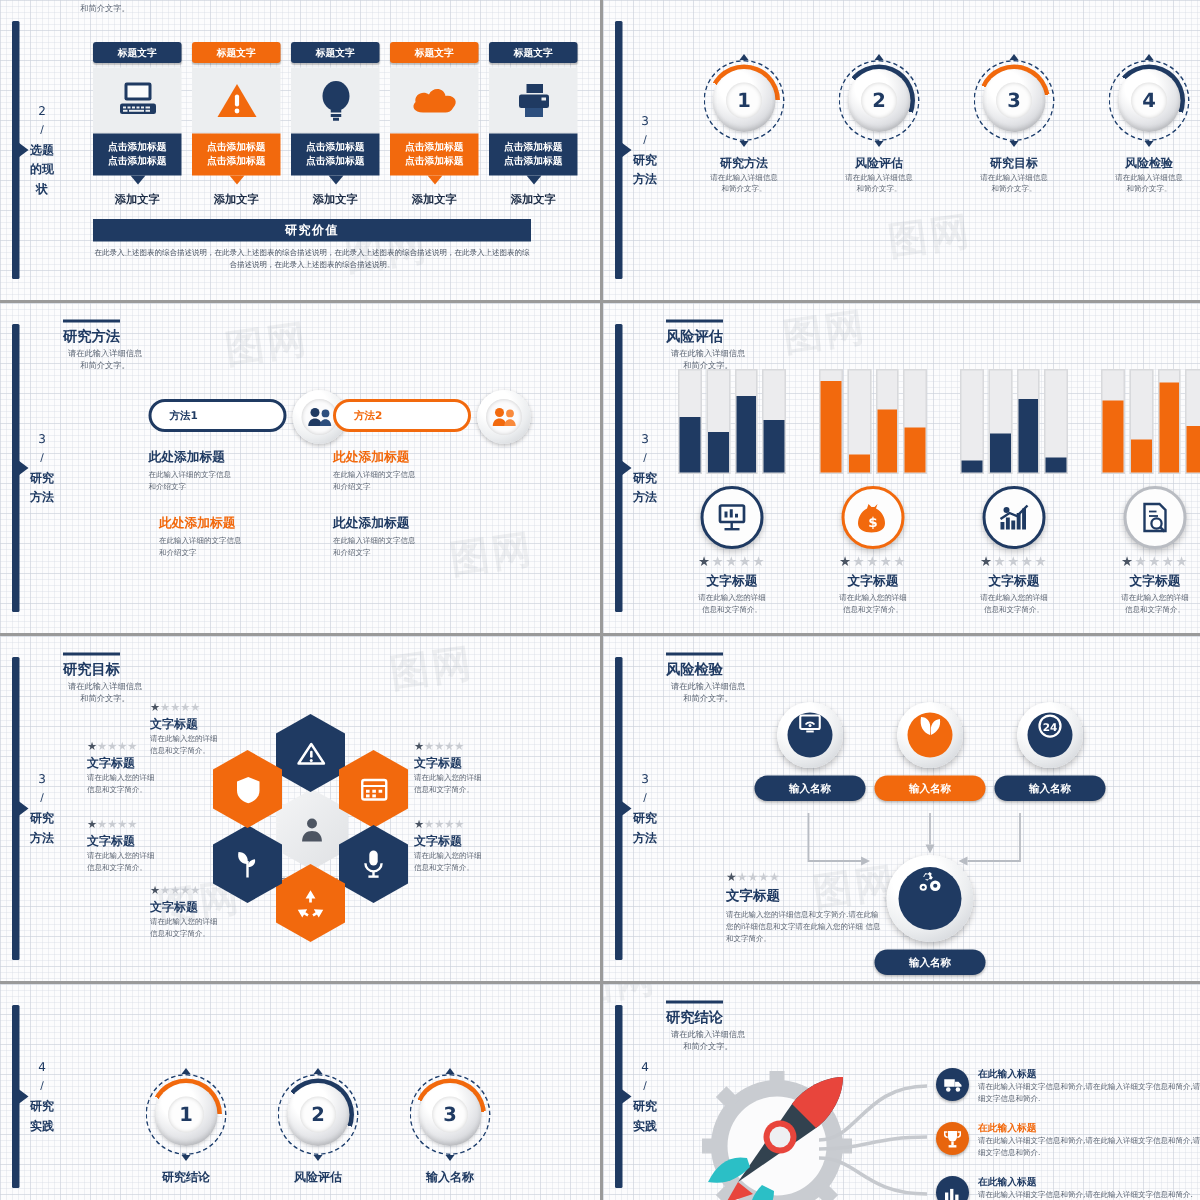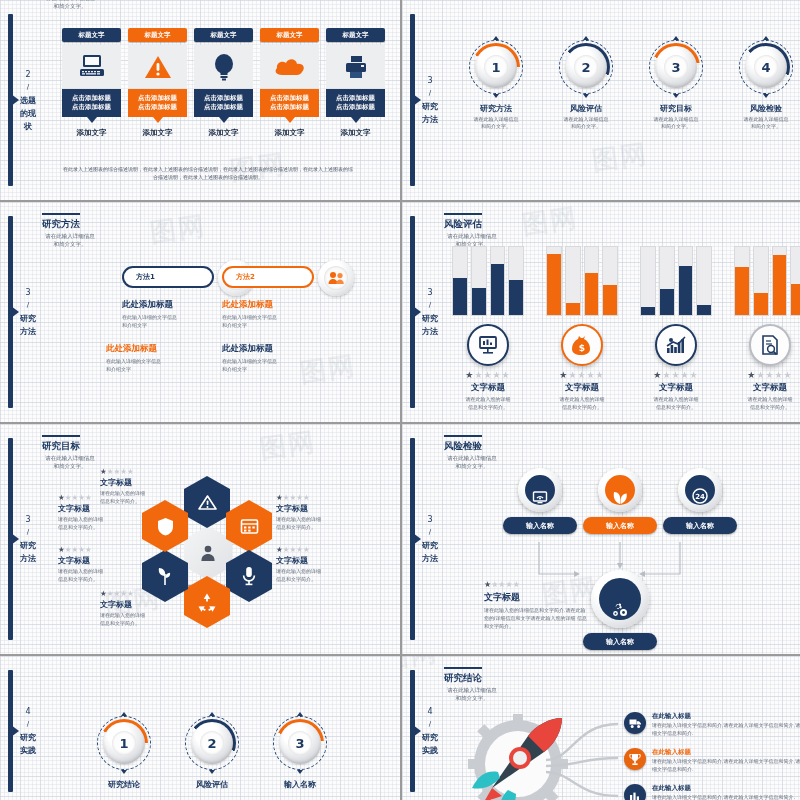--- a/index.html
+++ b/index.html
@@ -197,21 +197,21 @@
     display:flex;align-items:center;justify-content:center;
     box-shadow:0 1px 2px rgba(0,0,0,.3);
   }
   .fbtn.b{ background:#1f3a62; } .fbtn.o{ background:#f2690d; }
   .fcirc{
     width:44px;height:44px;border-radius:50%;margin:0 auto 5px;
     background:radial-gradient(circle at 34% 26%, #ffffff 28%, #eceef0 60%, #cdd0d5 92%);
     box-shadow:0 2px 4px rgba(0,0,0,.25);
     display:flex;align-items:center;justify-content:center;
   }
-  .fcirc .core{ width:30px;height:30px;border-radius:50%;display:flex;align-items:flex-end;justify-content:center; }
+  .fcirc .core{ width:30px;height:30px;border-radius:50%;display:flex;align-items:flex-start;justify-content:center; }
   .fcirc .core.b{background:#1f3a62;} .fcirc .core.o{background:#f2690d;}
   .fcirc.big{ width:58px;height:58px; }
   .fcirc.big .core{ width:42px;height:42px; }
   .ftext{ position:absolute; width:104px; }
   .ftext .st{font-size:8px;line-height:9px;}
   .ftext .st .on{color:#4a5463;} .ftext .st .off{color:#c9ccd2;}
   .ftext .ft{font-size:9px;font-weight:bold;color:#1f3a62;margin-top:2px;}
   .ftext .fd{font-size:5px;color:#5d6674;line-height:8px;margin-top:2px;}
 
   
@@ -329,20 +329,21 @@
               <rect x="7" y="18" width="12" height="6" fill="#2d4f7e"></rect>
               <rect x="18" y="11" width="3" height="2" fill="#eceef0"></rect>
             </svg>
         </div>
         <div class="body" style="white-space: pre-line;">点击添加标题
 点击添加标题</div>
         <div class="foot">添加文字</div>
       </div>
     </div>
 
+    <div class="valuebar">研究价值</div>
     <div class="valuetext">在此录入上述图表的综合描述说明，在此录入上述图表的综合描述说明，在此录入上述图表的综合描述说明，在此录入上述图表的综合描述说明，在此录入上述图表的综合描述说明。</div>
   </div>
 
   <div class="slide">
     <div class="wm" style="left:190px;top:140px;">图网</div>
     <div class="rail">
       <div class="bar"></div>
       <div class="arrow"></div>
       <div class="txt">
         <span class="num">3</span>
@@ -418,21 +419,21 @@
         <span class="sl">/</span>
         <span>研究方法</span>
       </div>
     </div>
     <div class="shead">
       <div class="ttl">研究方法</div>
       <div class="sub" style="white-space: pre-line;">请在此输入详细信息
 和简介文字。</div>
     </div>
 
-    <div class="mth blue" style="left:122px; top:58px;">
+    <div class="mth blue" style="left:99px; top:58px;">
       <div class="pillrow">
         <div class="pill">方法1</div>
         <div class="knob">
             <div class="inn">
           <svg width="17" height="14" viewBox="0 0 17 14">
                 <circle cx="5" cy="4" r="3" fill="#1f3a62"></circle>
                 <path d="M0.5 13 c0-3.4 2.2-5 4.5-5 s4.5 1.6 4.5 5z" fill="#1f3a62"></path>
                 <circle cx="12" cy="4.6" r="2.6" fill="#2d4f7e"></circle>
                 <path d="M8.2 13 c0-3 1.9-4.5 3.8-4.5 s3.8 1.5 3.8 4.5z" fill="#2d4f7e"></path>
               </svg>

